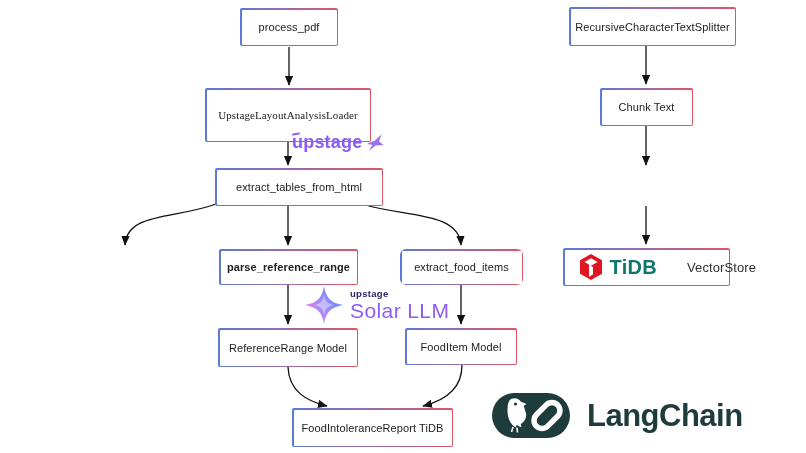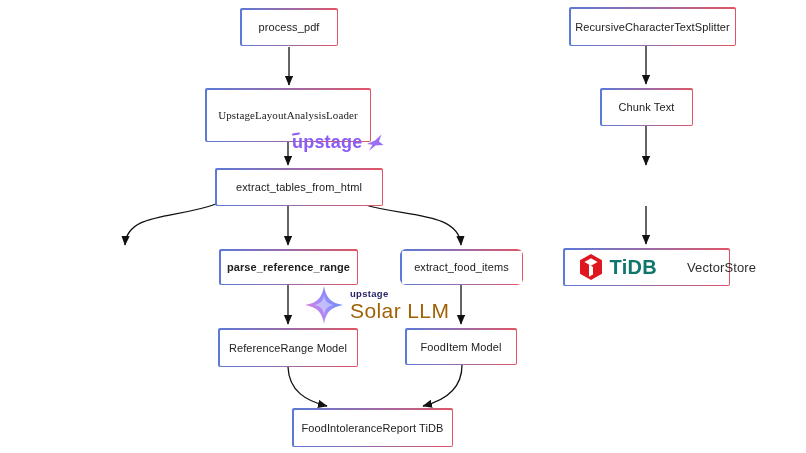--- a/index.html
+++ b/index.html
@@ -51,21 +51,21 @@
     background:#8b5cf6; border-radius:2px; transform:rotate(-10deg);
   }
 
   
   .solar-logo {
     position:absolute; left:304px; top:285px; z-index:3;
     display:flex; align-items:center; gap:6px;
   }
   .solar-text { display:flex; flex-direction:column; line-height:1; }
   .solar-brand { font-size:9.5px; font-weight:bold; color:#2b2668; letter-spacing:0.3px; margin-bottom:2px; }
-  .solar-name { font-size:21px; color:#a16207; letter-spacing:0.4px; }
+  .solar-name { font-size:21px; color:#8b5cf6; letter-spacing:0.4px; }
 
   
   .langchain-logo {
     position:absolute; left:492px; top:393px; z-index:3;
     display:flex; align-items:center; gap:17px;
   }
   .langchain-word { font-size:31px; font-weight:bold; color:#1d3c3b; letter-spacing:-0.5px; }
 </style>
 </head>
 <body>
@@ -182,14 +182,31 @@
         <path d="M20,1 C22,13 27,18 39,20 C27,22 22,27 20,39 C18,27 13,22 1,20 C13,18 18,13 20,1 Z" fill="url(#solarGrad)"></path>
         <path d="M20,10 C21.2,16.5 23.5,18.8 30,20 C23.5,21.2 21.2,23.5 20,30 C18.8,23.5 16.5,21.2 10,20 C16.5,18.8 18.8,16.5 20,10 Z" fill="#dbe7fb" opacity="0.55"></path>
       </svg>
     </span>
     <span class="solar-text">
       <span class="solar-brand">upstage</span>
       <span class="solar-name">Solar LLM</span>
     </span>
   </div>
 
+  <div class="langchain-logo">
+    <span style="display:inline-flex;">
+      <svg width="78" height="45" viewBox="0 0 78 45">
+        <rect x="0" y="0" width="78" height="45" rx="22.5" fill="#1d3c3b"></rect>
+
+        <path d="M29 9 c-2 -4.5 -9 -5 -11.5 -1.5 c-2 3 -2 6.5 -2 10 c0 7 2.5 13.5 8 17 l1.5 -3 c1 1.5 2.5 2.5 4.5 2.5 l-0.8 -3 c4 -2 5.8 -6 5.5 -10 l-2.5 -8 c-0.5 -2 -1.5 -3 -2.7 -4 z" fill="#ffffff"></path>
+        <path d="M28.5 8.5 l6 2.5 l-5 3.5 z" fill="#ffffff"></path>
+        <circle cx="23.5" cy="11" r="1.6" fill="#1d3c3b"></circle>
+        <path d="M21 34 l-1.5 5 M25 34.5 l0.5 5" stroke="#ffffff" stroke-width="1.6" fill="none"></path>
+
+        <g transform="rotate(45 55 22.5)">
+          <rect x="47" y="7.5" width="16" height="30" rx="8" fill="none" stroke="#ffffff" stroke-width="5.5"></rect>
+        </g>
+      </svg>
+    </span>
+    <span class="langchain-word">LangChain</span>
+  </div>
 
 </div>
 
 </body></html>

